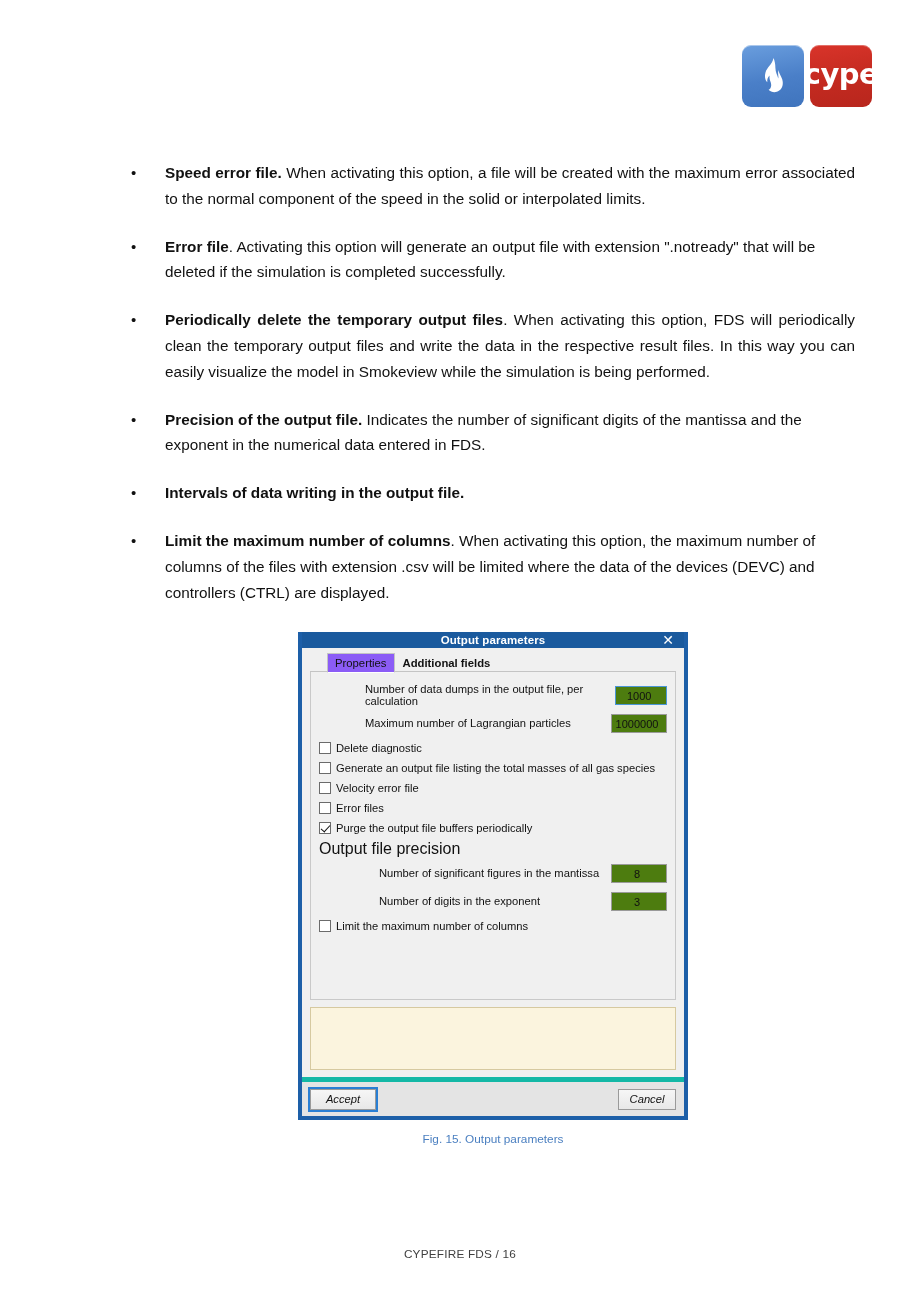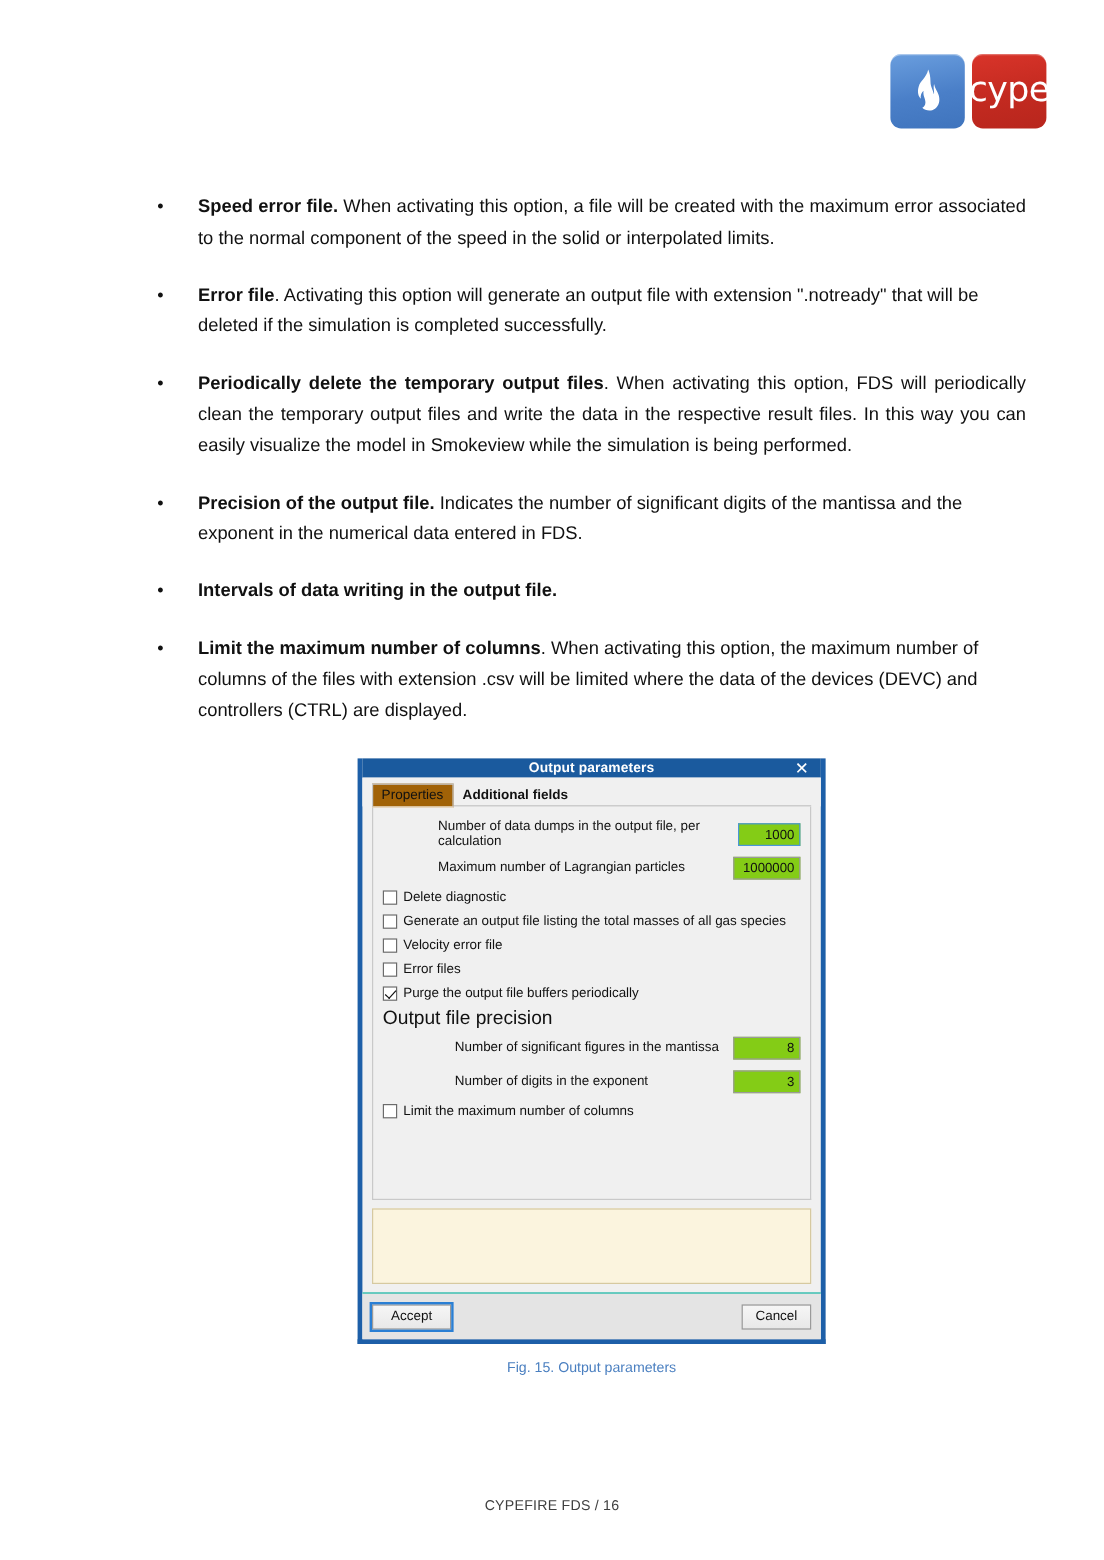--- a/index.html
+++ b/index.html
@@ -22,21 +22,21 @@
     width: 62px; height: 62px; border-radius: 9px;
     display: flex; align-items: center; justify-content: center;
   }
   .logo-flame {
     background: linear-gradient(170deg,#6a9ede 0%,#4a7fc8 55%,#3f74bd 100%);
     box-shadow: inset 0 1px 0 rgba(255,255,255,.45);
   }
   .logo-cype {
     background: linear-gradient(170deg,#d9342a 0%,#c32a20 55%,#b8261d 100%);
     box-shadow: inset 0 1px 0 rgba(255,255,255,.30);
-    color: #fff; font-weight: normal; font-size: 29px;
+    color: #fff; font-weight: bold; font-size: 29px;
     letter-spacing: -0.5px; line-height: 1;
     font-family: "DejaVu Sans", sans-serif;
   }
   .logo-cype span { display:block; transform: translateY(-2px); }
 
   
   #content { position: absolute; top: 160px; left: 0; width: 920px; }
   .bullet-row {
     display: flex;
     margin-bottom: 22px;
@@ -91,45 +91,46 @@
   #tabstrip:after{
     content:""; position:absolute; left:8px; right:8px; bottom:0;
     border-bottom:1px solid #c4c4c4;
   }
   .tab {
     font-size: 11.3px; padding: 3px 7px 3px 7px;
     position: relative; z-index: 2;
     color:#111;
   }
   .tab.active {
-    background:#a16207;
+    background:#8b5cf6;
     border:1px solid #c4c4c4; border-bottom:1px solid #ffffff;
     margin-bottom:-1px;
+    margin-left:17px;
   }
   .tab.inactive { border:1px solid transparent; border-bottom:none;font-weight:bold; }
 
   #panel {
     margin: 0 8px 0 8px;
     background: #f0f0f0;
     border: 1px solid #c9c9c9;
     border-top: none;
     padding: 10px 8px 8px 8px;
     height: 328px;
   }
 
   .field-row {
     display:flex; align-items:center;
     height: 26px; margin-bottom: 2px; margin-left: 46px;
   }
   .field-row .lbl { flex:1 1 auto; font-size: 11.2px; color:#111; }
   .field-row .lbl.indent { padding-left: 14px; }
   .num-input {
     width: 56px; height: 19px;
-    background:#84cc16; border:1px solid #9a9a9a;
-    font-size: 11px; text-align: right;
+    background:#4d7c0f; border:1px solid #9a9a9a;
+    font-size: 11px; text-align: center;
     padding: 1px 4px 0 0; color:#111;
     line-height: 17px;
   }
   .num-input.wide { width: 56px; }
   .num-input.focused { border:1px solid #4a96d8; outline:none; }
 
   .chk-row { display:flex; align-items:center; height: 20px; }
   .chk {
     width: 12px; height: 12px;
     border: 1px solid #6b6b6b; background:#fff;
@@ -159,23 +160,24 @@
     margin: 7px 8px 0 8px;
     height: 63px;
     background: #fbf4de;
     border: 1px solid #d6c9a0;
   }
 
   #buttonbar {
     margin-top: 7px;
     height: 39px;
     background: #e4e4e4;
-    border-top: 1px solid #14b8a6;
+    border-top: 5px solid #14b8a6;
     display:flex; align-items:center; justify-content:space-between;
     padding: 14px 8px;
+    font-style: italic;
   }
   #accept-btn {
     min-width: 66px; height: 21px;
     background: linear-gradient(#f6f6f6,#e8e8e8);
     border: 1px solid #9a9a9a;
     outline: 2px solid #2a7fd4; outline-offset: 0px;
     font-size: 11.2px; color:#111;
     display:flex; align-items:center; justify-content:center;
   }
   #cancel-btn {

